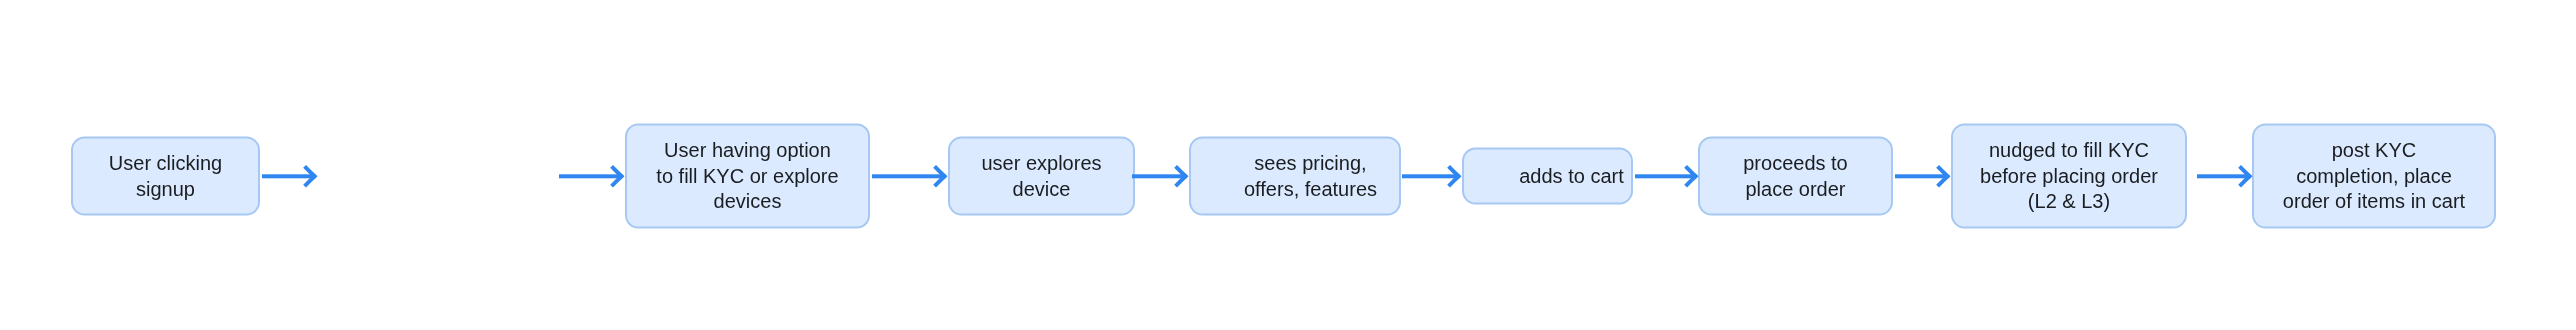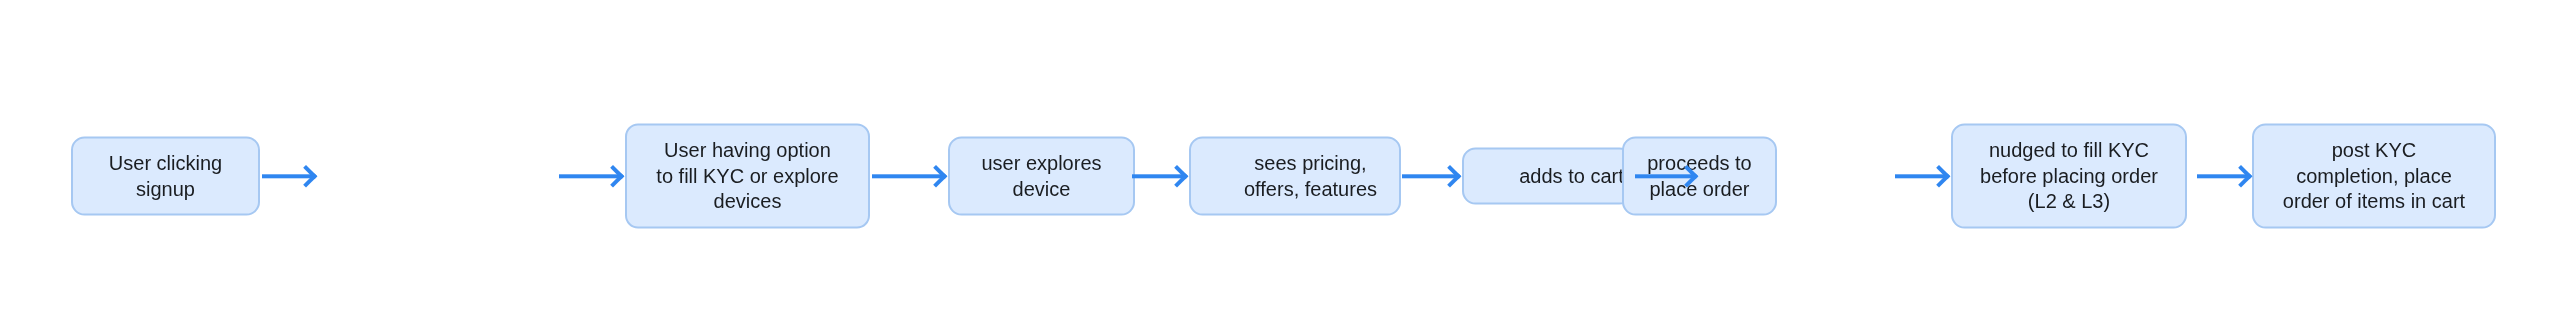--- a/index.html
+++ b/index.html
@@ -33,21 +33,21 @@
     font-size: 20px;
     line-height: 25.4px;
     color: #1a1d21;
   }
   .n1 { left: 71px;   width: 189px; height: 79px; }
   .n2 { left: 317px;  width: 240px; height: 105px; }
   .n3 { left: 625px;  width: 245px; height: 105px; border-radius: 13px; }
   .n4 { left: 948px; width: 187px; height: 79px; }
   .n5 { left: 1189px; width: 212px; height: 79px; padding-left: 31px; }
   .n6 { left: 1462px; width: 171px; height: 57px; padding-left: 48px;  }
-  .n7 { left: 1622px; width: 155px; height: 79px; }
+  .n7 { left: 1698px; width: 195px; height: 79px; }
   .n8 { left: 1951px; width: 236px; height: 105px; }
   .n9 { left: 2252px; width: 244px; height: 105px; }
 
   .arrow {
     position: absolute;
     top: 176px;
     height: 25.4px;
     transform: translateY(-50%);
   }
   .arrow .shaft {

